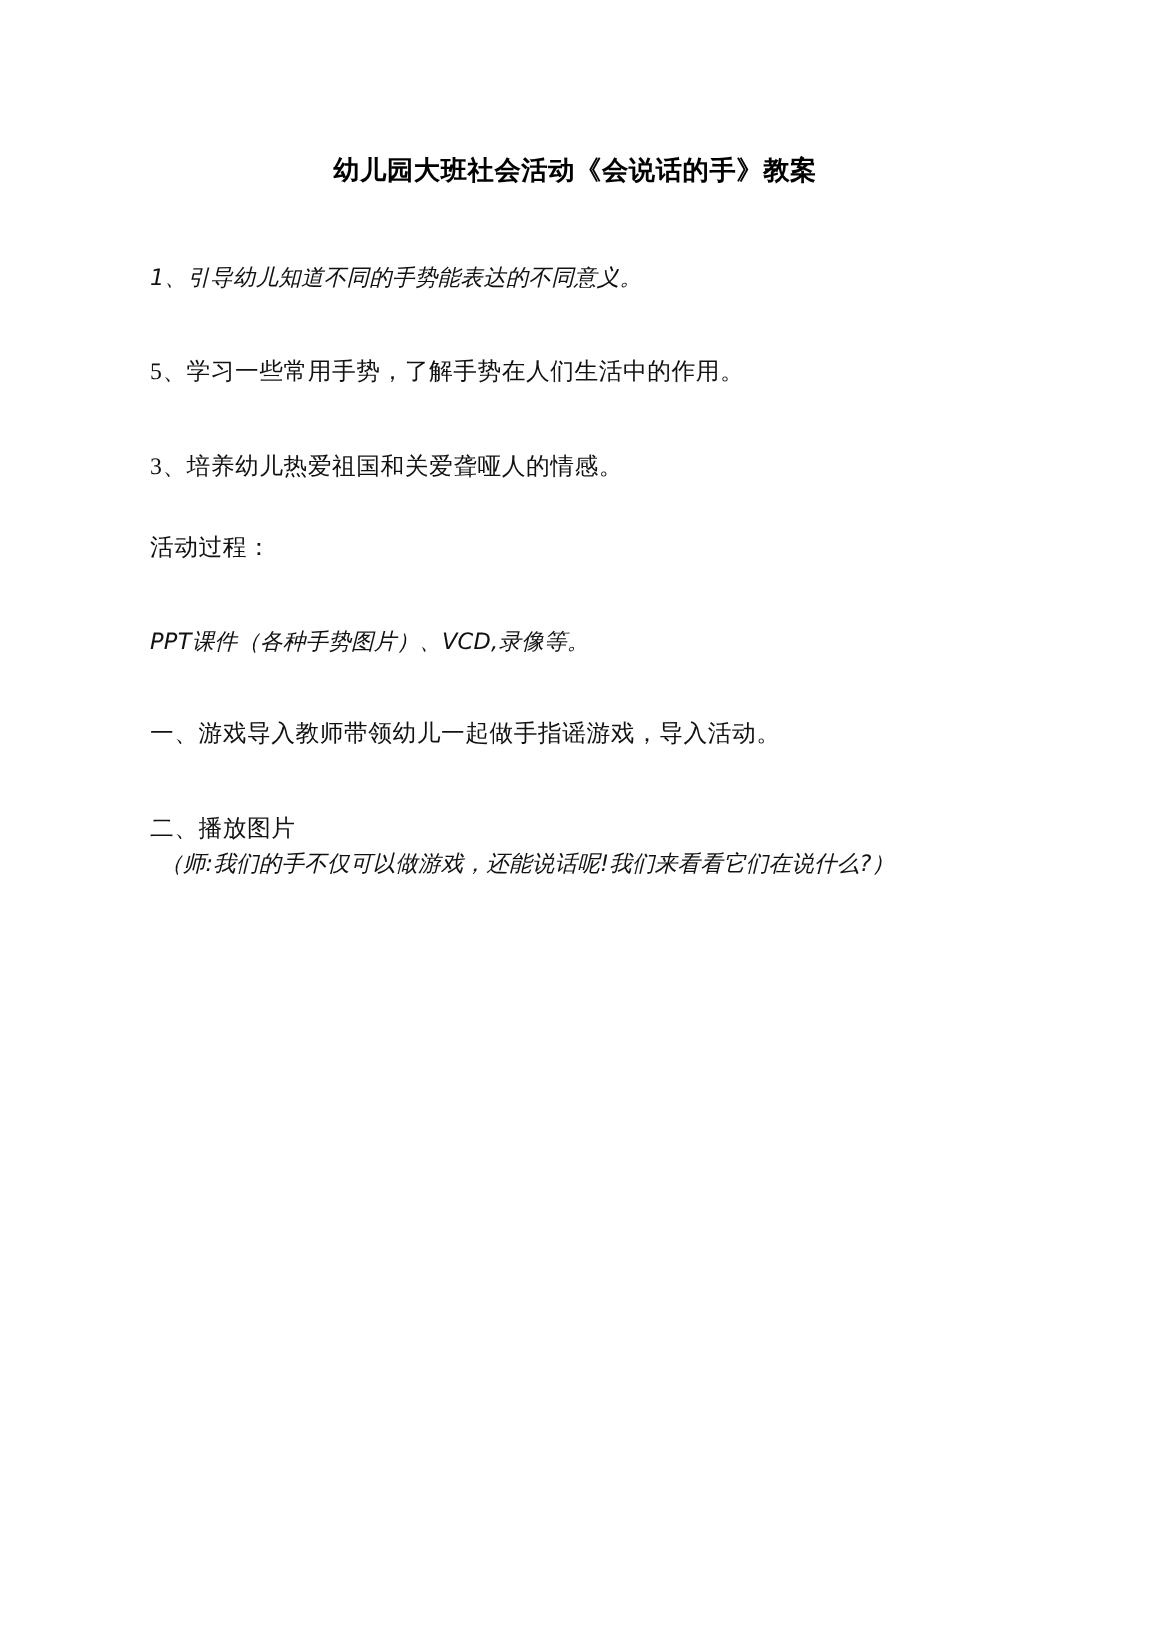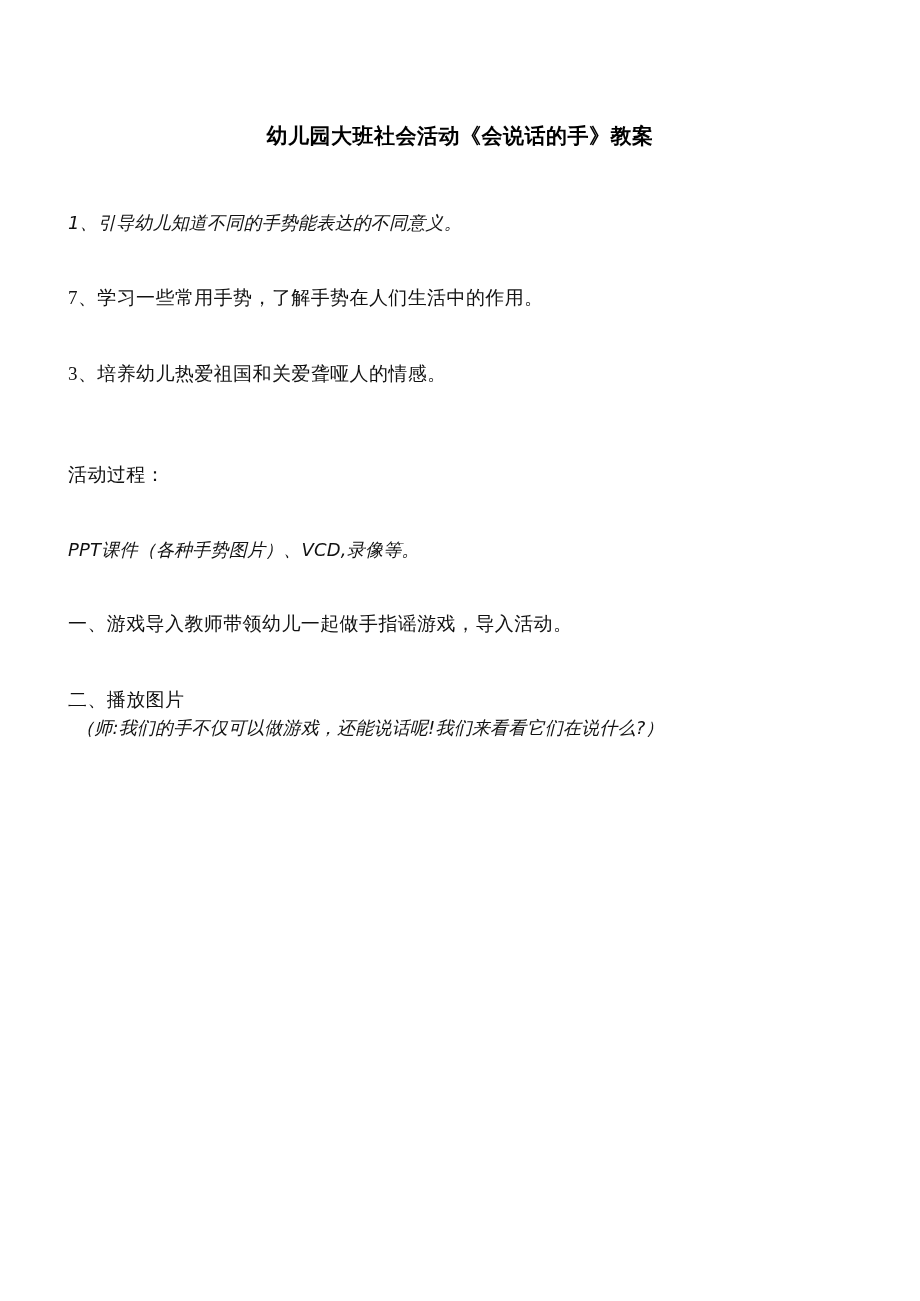--- a/index.html
+++ b/index.html
@@ -11,21 +11,21 @@
     width: 920px;
     height: 1301px;
     overflow: hidden;
     font-family: "Liberation Serif", "DejaVu Serif", serif;
     color: #000000;
   }
   .page {
     width: 920px;
     height: 1301px;
     box-sizing: border-box;
-    padding: 0 68px;
+    padding: 0 120px;
     position: relative;
   }
   .doc-title {
     text-align: center;
     font-family: "DejaVu Sans", "Liberation Sans", sans-serif;
     font-size: 21px;
     font-weight: 700;
     letter-spacing: 0.5px;
     color: #000;
     margin: 0;
@@ -46,39 +46,39 @@
   p.para.sans {
     font-family: "DejaVu Sans", "Liberation Sans", sans-serif;
     font-size: 18px;
     letter-spacing: 0.2px;
     font-style: italic;
   }
   p.para.hang {
     padding-left: 8px;
   }
   p.para.wide-gap {
-    margin-bottom: 72px;
+    margin-bottom: 36px;
   }
   p.para.last {
     margin-bottom: 0;
   }
 </style>
 </head>
 <body>
 
 <div class="page">
 
   <h1 class="doc-title">幼儿园大班社会活动《会说话的手》教案</h1>
 
   <div class="body-block">
 
 
     <p class="para sans">1、引导幼儿知道不同的手势能表达的不同意义。</p>
 
-    <p class="para">7、学习一些常用手势，了解手势在人们生活中的作用。</p>
+    <p class="para">5、学习一些常用手势，了解手势在人们生活中的作用。</p>
 
     <p class="para wide-gap">3、培养幼儿热爱祖国和关爱聋哑人的情感。</p>
 
 
     <p class="para">活动过程：</p>
 
     <p class="para sans">PPT课件（各种手势图片）、VCD,录像等。</p>
 
     <p class="para">一、游戏导入教师带领幼儿一起做手指谣游戏，导入活动。</p>
 

